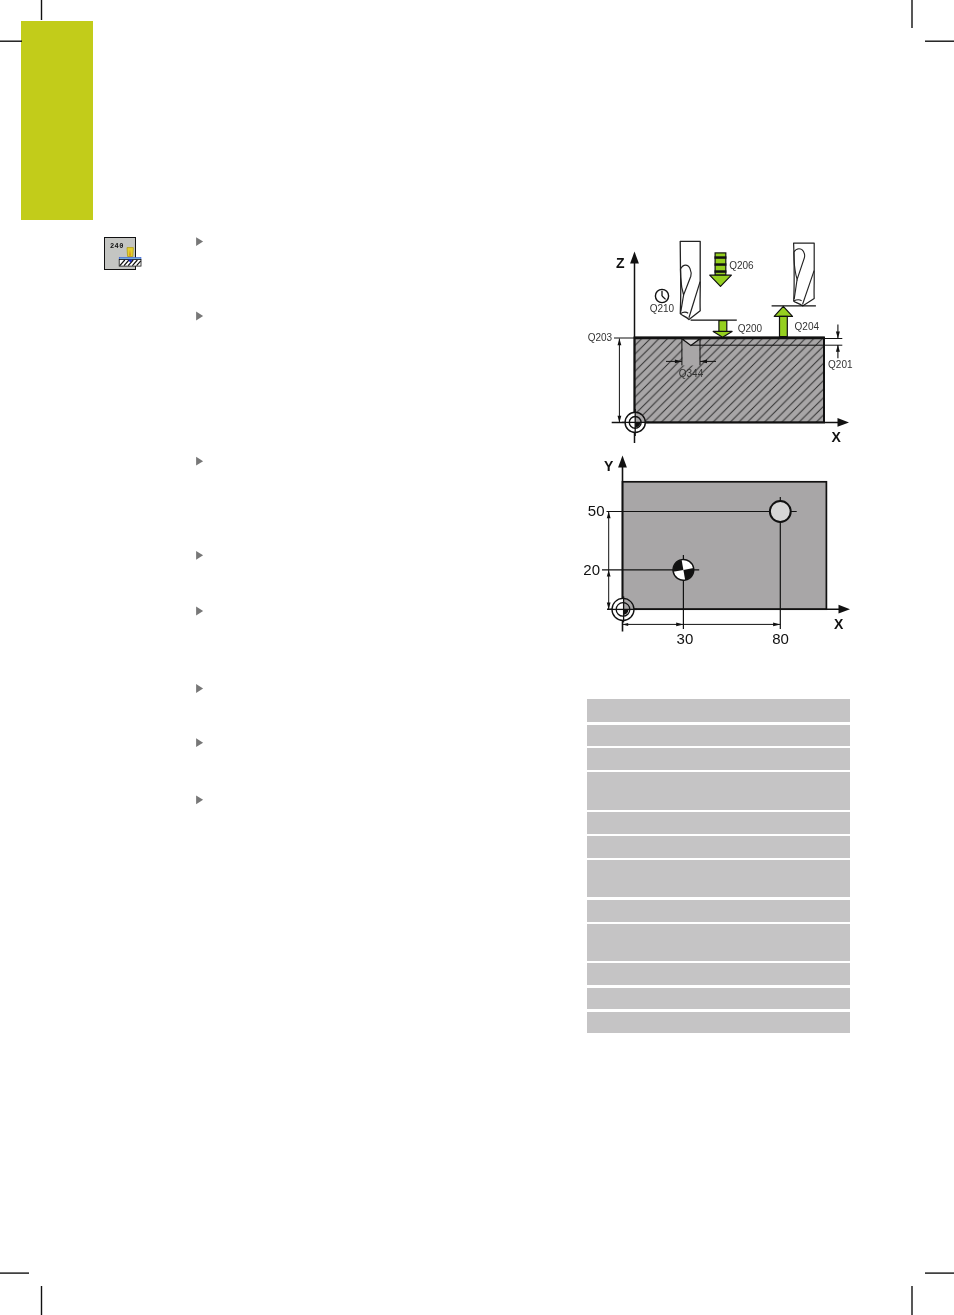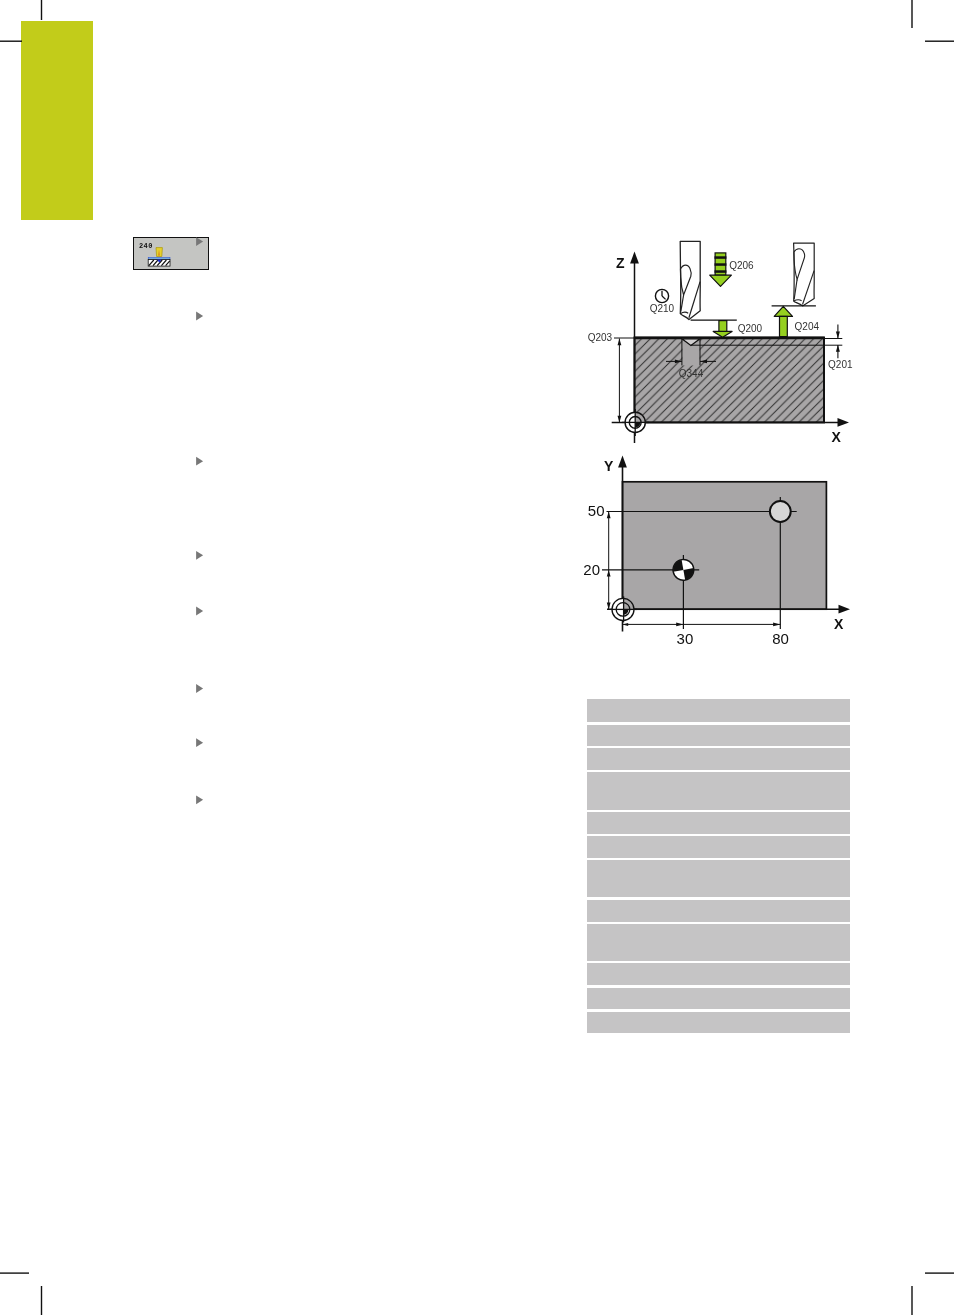--- a/index.html
+++ b/index.html
@@ -19,21 +19,21 @@
 <div class="row" style="top:772px;height:37.5px;"></div>
 <div class="row" style="top:812px;height:21.5px;"></div>
 <div class="row" style="top:836px;height:22px;"></div>
 <div class="row" style="top:860px;height:37px;"></div>
 <div class="row" style="top:899.5px;height:22px;"></div>
 <div class="row" style="top:924px;height:37px;"></div>
 <div class="row" style="top:963px;height:22px;"></div>
 <div class="row" style="top:987.5px;height:21.5px;"></div>
 <div class="row" style="top:1011.5px;height:21px;"></div>
 
-<div class="abs" style="left:103.5px;top:236.5px;width:76px;height:33px;background:#c4c5c2;border:1.7px solid #111;box-sizing:border-box;margin-left:29px;">
+<div class="abs" style="left:103.5px;top:236.5px;width:32px;height:33px;background:#c4c5c2;border:1.7px solid #111;box-sizing:border-box;">
 <svg width="50" height="29.6" viewBox="0 0 50 29.6" style="position:absolute;left:0;top:0;">
   <text x="5" y="9.8" font-family="Liberation Mono, monospace" font-size="7" font-weight="bold" fill="#111" letter-spacing="0.4">240</text>
 
   <polygon points="22,9.6 28.4,9.6 27.8,18.5 22.6,18.5" fill="#e6d02c" stroke="#a8960a" stroke-width="0.7"></polygon>
   <path d="M25,11.5 L26,18.5 L25,17 L24,18.5 Z" fill="#d8821a"></path>
 
   <rect x="14.2" y="19.3" width="21.8" height="2.3" fill="#74aadf" stroke="#2a4fd0" stroke-width="0.5"></rect>
   <rect x="14.2" y="21.6" width="21.8" height="6.5" fill="#ffffff" stroke="#111" stroke-width="0.8"></rect>
   <path d="M14.8,27.7 L19.8,22 M19,27.7 L24,22 M23.2,27.7 L28.2,22 M27.4,27.7 L32.4,22 M31.6,27.7 L35.8,22.9" stroke="#111" stroke-width="1.2" fill="none"></path>
   <polygon points="23,21.6 27.6,21.6 25.3,24.8" fill="#1a2ad0"></polygon>

